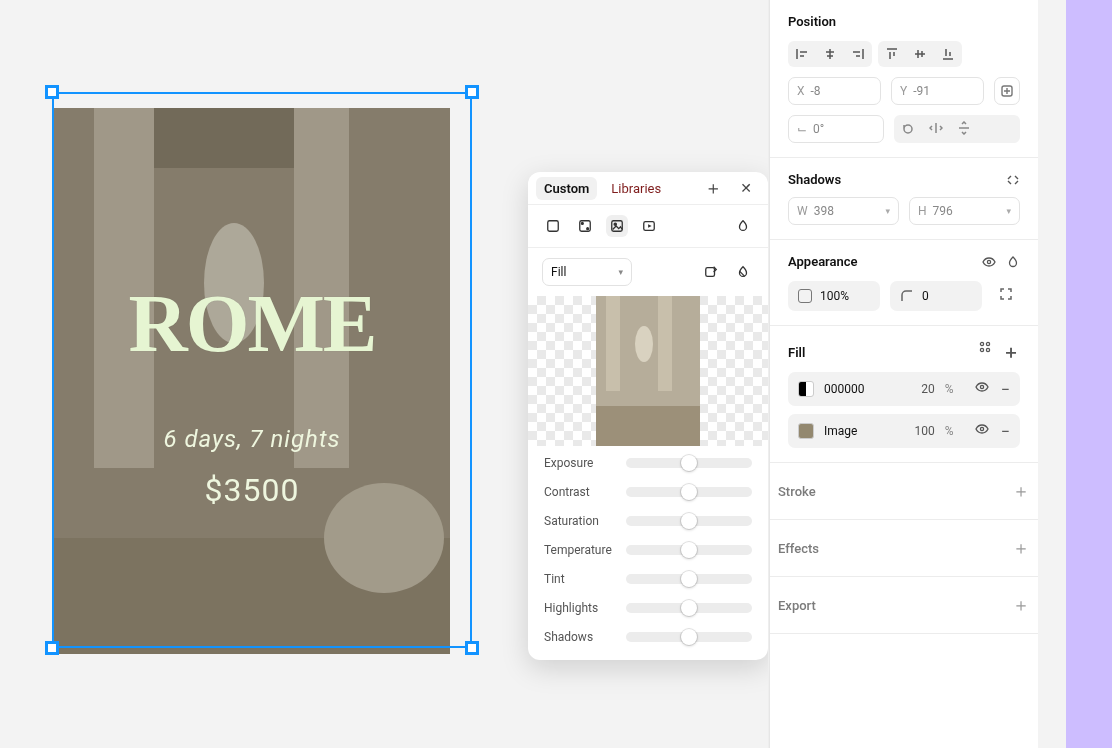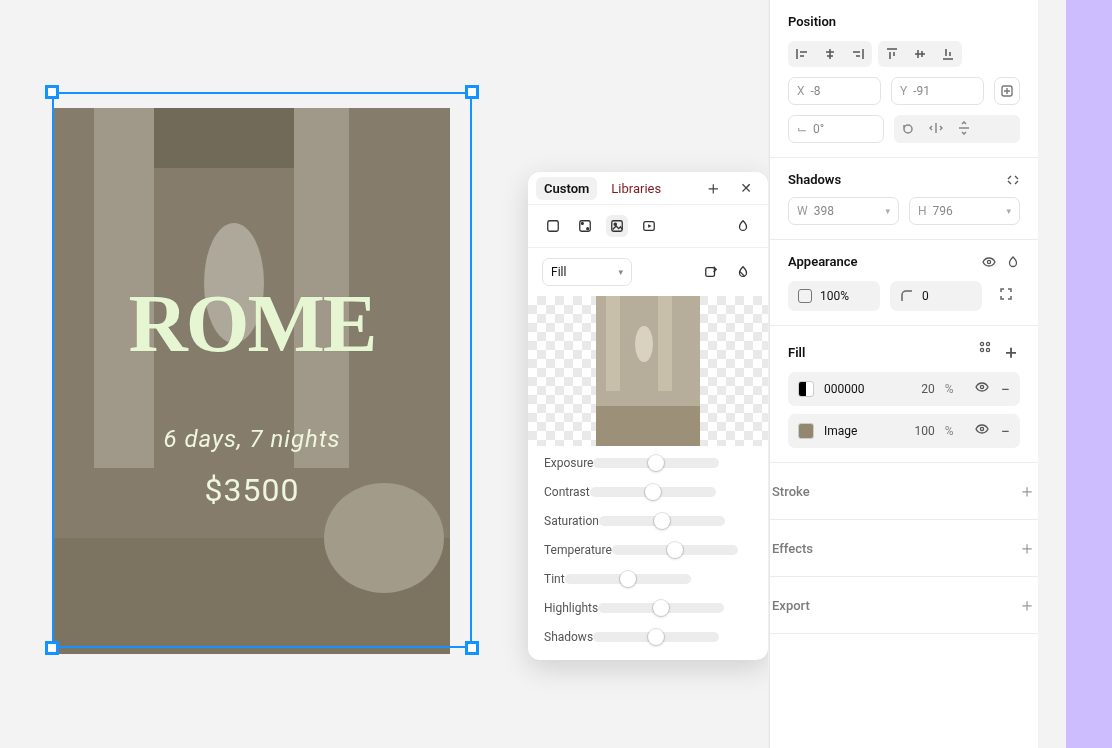--- a/index.html
+++ b/index.html
@@ -34,21 +34,21 @@
   .popover-fillrow { display:flex; align-items:center; gap:10px; padding:10px 14px; }
   .fill-select { flex:0 0 90px; height:28px; border:1px solid #e2e2e2; border-radius:7px; font-size:12px; padding:0 8px;
                  display:flex; align-items:center; justify-content:space-between; color:#111; }
   .fill-select .chev { font-size:9px; color:#888; }
   .popover-preview { height:150px; background:
       repeating-conic-gradient(#e9e9e9 0% 25%, #fff 0% 50%) 0 0/18px 18px;
       position:relative; }
   .popover-preview .thumb { position:absolute; left:68px; top:0; width:104px; height:150px;
       background:#b4ab98; overflow:hidden; }
   .sliders { padding:10px 16px 16px; display:flex; flex-direction:column; gap:15px; }
-  .srow { display:flex; align-items:center; justify-content:flex-start; font-size:12px; color:#555; }
+  .srow { display:flex; align-items:center; justify-content:space-between; font-size:12px; color:#555; }
   .track { position:relative; width:126px; height:10px; background:#ececec; border-radius:999px; }
   .knob { position:absolute; top:50%; left:50%; transform:translate(-50%,-50%); width:16px; height:16px;
           background:#fff; border-radius:50%; box-shadow:0 0 0 1px rgba(0,0,0,.1),0 1px 3px rgba(0,0,0,.2); }
 
   
   .purple-strip { position:absolute; right:0; top:0; width:46px; height:100%; background:#cdbdff; }
   .inspector { position:absolute; right:74px; top:0; width:269px; height:100%; background:#fff;
                border-left:1px solid #e6e6e6; box-shadow:-1px 0 0 #eee; display:flex; flex-direction:column; }
   .insp-section { padding:14px 18px; border-bottom:1px solid #ececec; }
   .insp-title { font-size:13px; font-weight:600; color:#111; display:flex; align-items:center; }
@@ -72,21 +72,21 @@
   .fill-line { display:flex; align-items:center; gap:10px; height:34px; border-radius:7px; background:#f2f2f2;
                padding:0 10px; font-size:12px; color:#111; margin-top:8px;}
   .fill-line .sw { width:16px;height:16px;border-radius:3px;border:1px solid #ccc;
                    background:linear-gradient(to right,#000 50%,#fff 50%); }
   .fill-line .sw.img { background:#93886f; }
   .fill-line .grow { flex:1; }
   .fill-line .pct { color:#555; width:30px; text-align:right; }
   .fill-line .unit{ color:#888; width:14px;}
   .trail-icons{ display:flex; gap:12px; color:#555; margin-left:6px;}
   .mini-icon{ width:14px;height:14px; }
-  .section-thin { padding:16px 2px; border-bottom:1px solid #ececec; display:flex; align-items:center;
+  .section-thin { padding:16px 8px; border-bottom:1px solid #ececec; display:flex; align-items:center;
                   font-size:13px; color:#7b7b7b; font-weight:500;gap:44px;}
   .section-thin .plus { margin-left:auto; color:#9a9a9a; font-size:18px; font-weight:300;}
   svg { display:block; }
 </style>
 </head>
 <body>
 
 <div class="purple-strip"></div>
 
 <div class="canvas">

